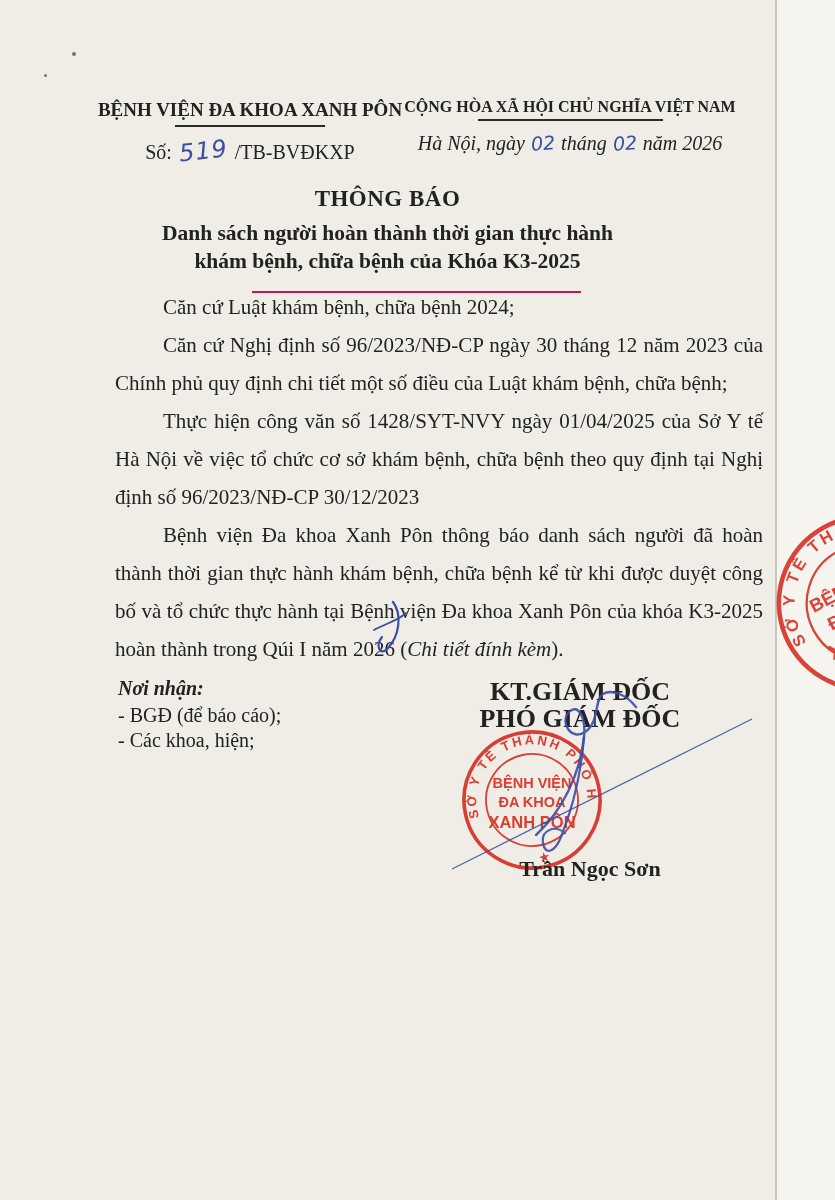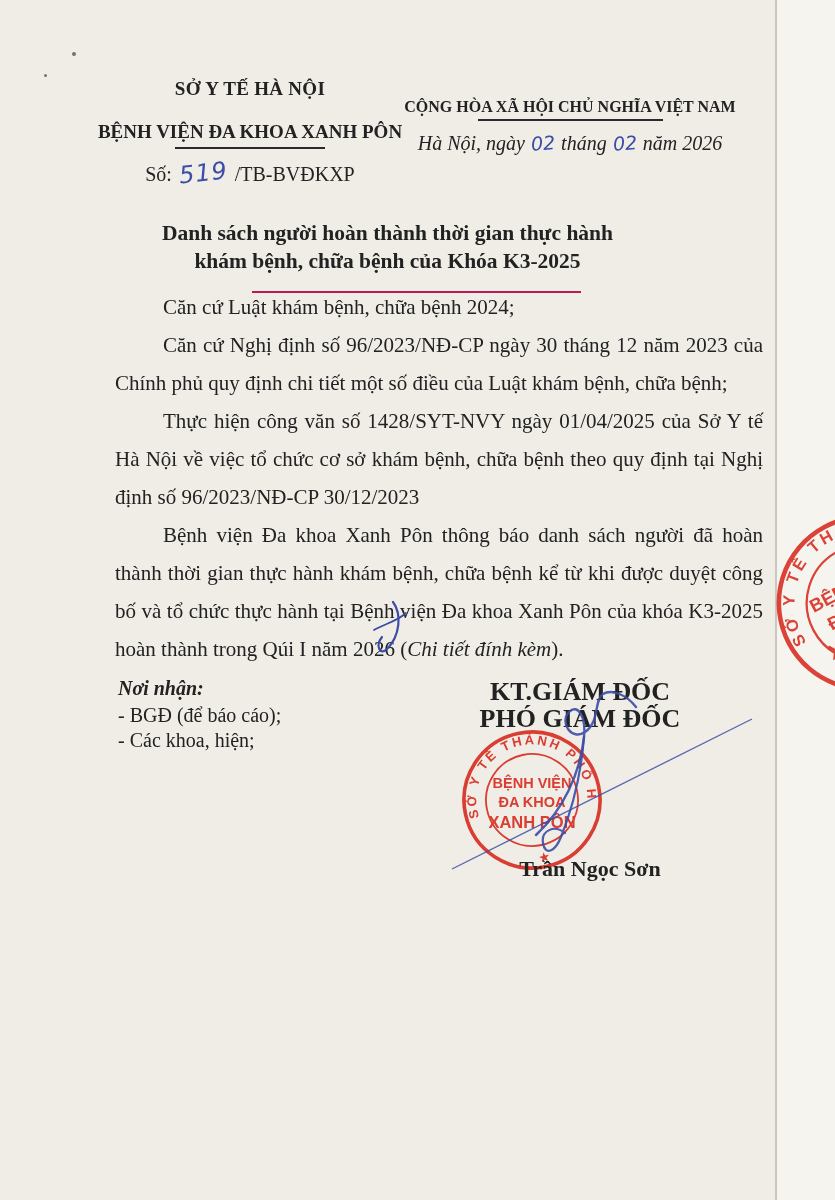--- a/index.html
+++ b/index.html
@@ -68,21 +68,20 @@
 <body>
 
 <div class="page">
 
   <div class="page-right-strip"></div>
   <div class="page-edge-line"></div>
   <div class="speck" style="left:72px;top:52px;width:4px;height:4px;"></div>
   <div class="speck" style="left:44px;top:74px;width:3px;height:3px;"></div>
 
   <div class="hdr-left">
-    <div class="org-parent">SỞ Y TẾ HÀ NỘI</div>
     <div class="org-name">BỆNH VIỆN ĐA KHOA XANH PÔN</div>
     <div class="rule"></div>
     <div class="doc-no">
       <span>Số:</span>
       <span class="hand-blue">519</span>
       <span>/TB-BVĐKXP</span>
     </div>
   </div>
 
   <div class="hdr-right">
@@ -90,20 +89,21 @@
     <div class="rule"></div>
     <div class="dateline">
       <span>Hà Nội, ngày</span>
       <span class="hand-blue">02</span>
       <span>tháng</span>
       <span class="hand-blue">02</span>
       <span>năm 2026</span>
     </div>
   </div>
 
+  <div class="doc-title">THÔNG BÁO</div>
   <div class="doc-sub1">Danh sách người hoàn thành thời gian thực hành</div>
   <div class="doc-sub2"><span>khám </span><span class="u">bệnh, chữa bệnh của Khóa K3-2025</span></div>
 
   <div class="body-text">
     <p>Căn cứ Luật khám bệnh, chữa bệnh 2024;</p>
     <p>Căn cứ Nghị định số 96/2023/NĐ-CP ngày 30 tháng 12 năm 2023 của Chính phủ quy định chi tiết một số điều của Luật khám bệnh, chữa bệnh;</p>
     <p>Thực hiện công văn số 1428/SYT-NVY  ngày 01/04/2025 của Sở Y tế Hà Nội về việc tổ chức cơ sở khám bệnh, chữa bệnh theo quy định tại Nghị định số 96/2023/NĐ-CP 30/12/2023</p>
     <p><span>Bệnh viện Đa khoa Xanh Pôn thông báo danh sách người đã hoàn thành thời gian thực hành khám bệnh, chữa bệnh kể từ khi được duyệt công bố và tổ chức thực hành tại Bệnh viện Đa khoa Xanh Pôn của khóa K3-2025 hoàn thành trong Qúi I năm 2026 (</span><span class="it">Chi tiết đính kèm</span><span>).</span></p>
   </div>
 

